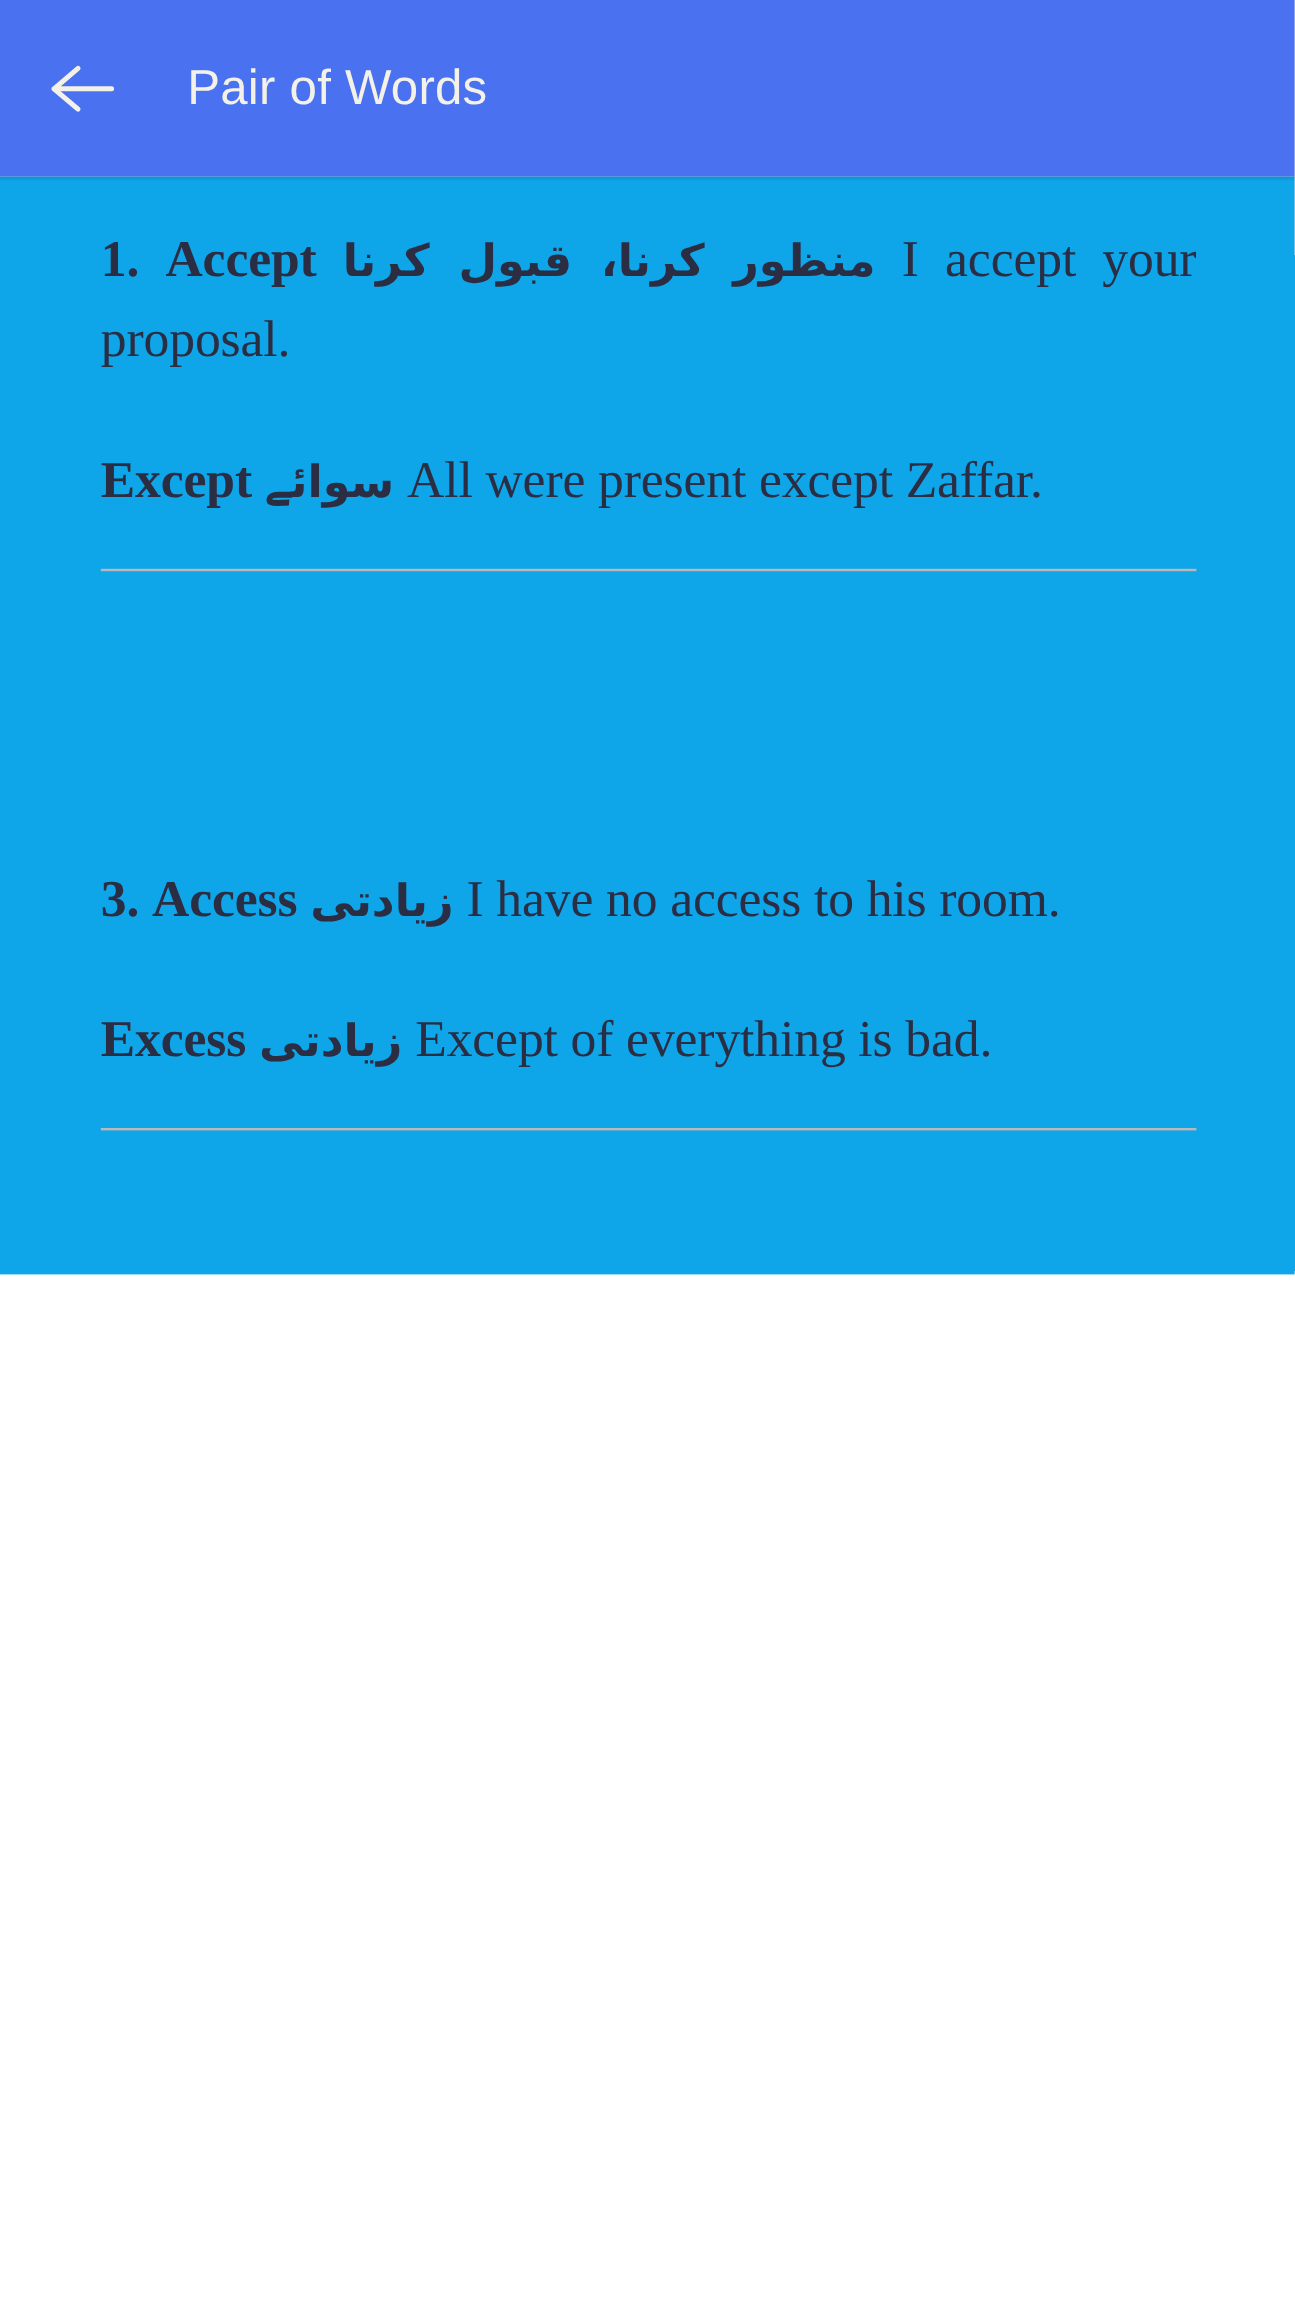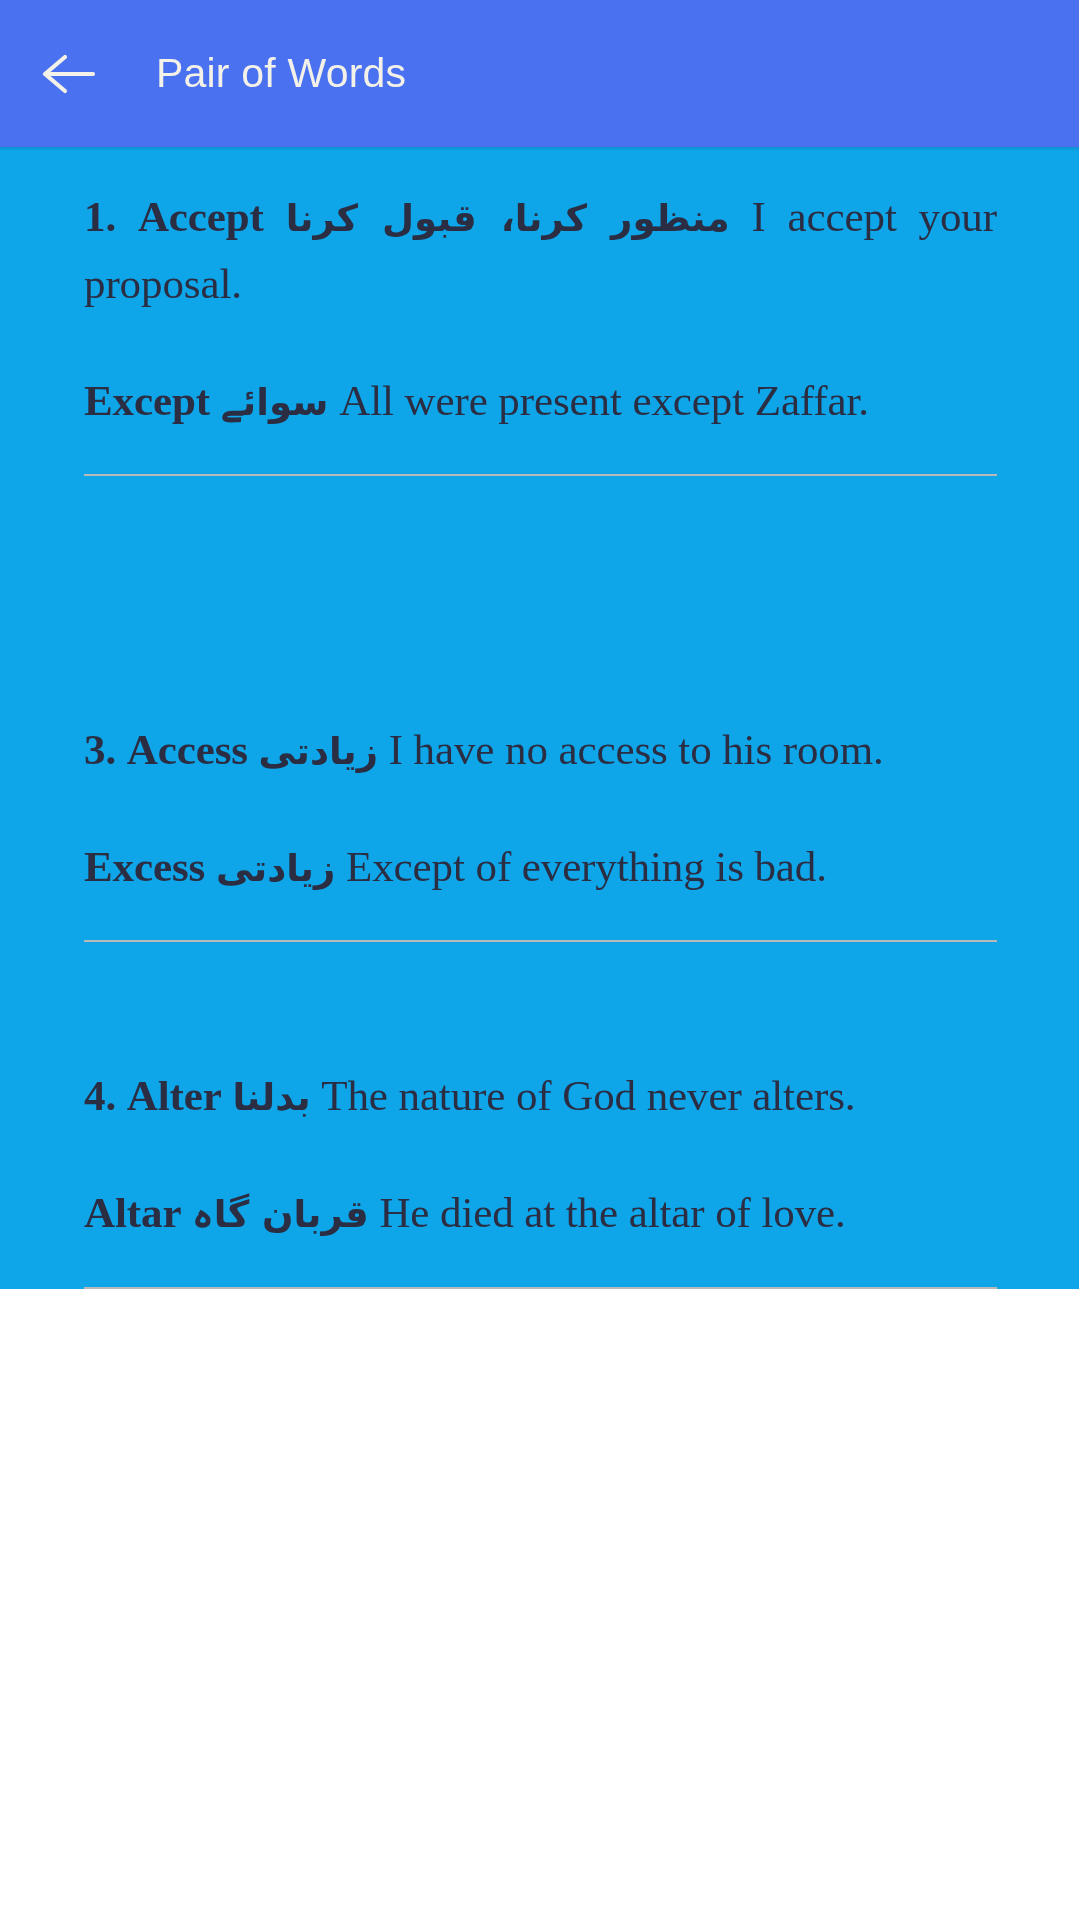--- a/index.html
+++ b/index.html
@@ -137,28 +137,14 @@
     <div class="line line-secondary">
       <span class="term">Excess</span>
       <span class="urdu">زیادتی</span>
       <span>Except of everything is bad.</span>
     </div>
     <div class="divider"></div>
   </div>
 
   <div class="entry-gap"></div>
 
-  <div class="entry">
-    <div class="line line-primary">
-      <span class="term">4.</span>
-      <span class="term">Alter</span>
-      <span class="urdu">بدلنا</span>
-      <span>The nature of God never alters.</span>
-    </div>
-    <div class="line line-secondary">
-      <span class="term">Altar</span>
-      <span class="urdu">قربان گاہ</span>
-      <span>He died at the altar of love.</span>
-    </div>
-    <div class="divider"></div>
-  </div>
 
 </div>
 
 </body></html>

